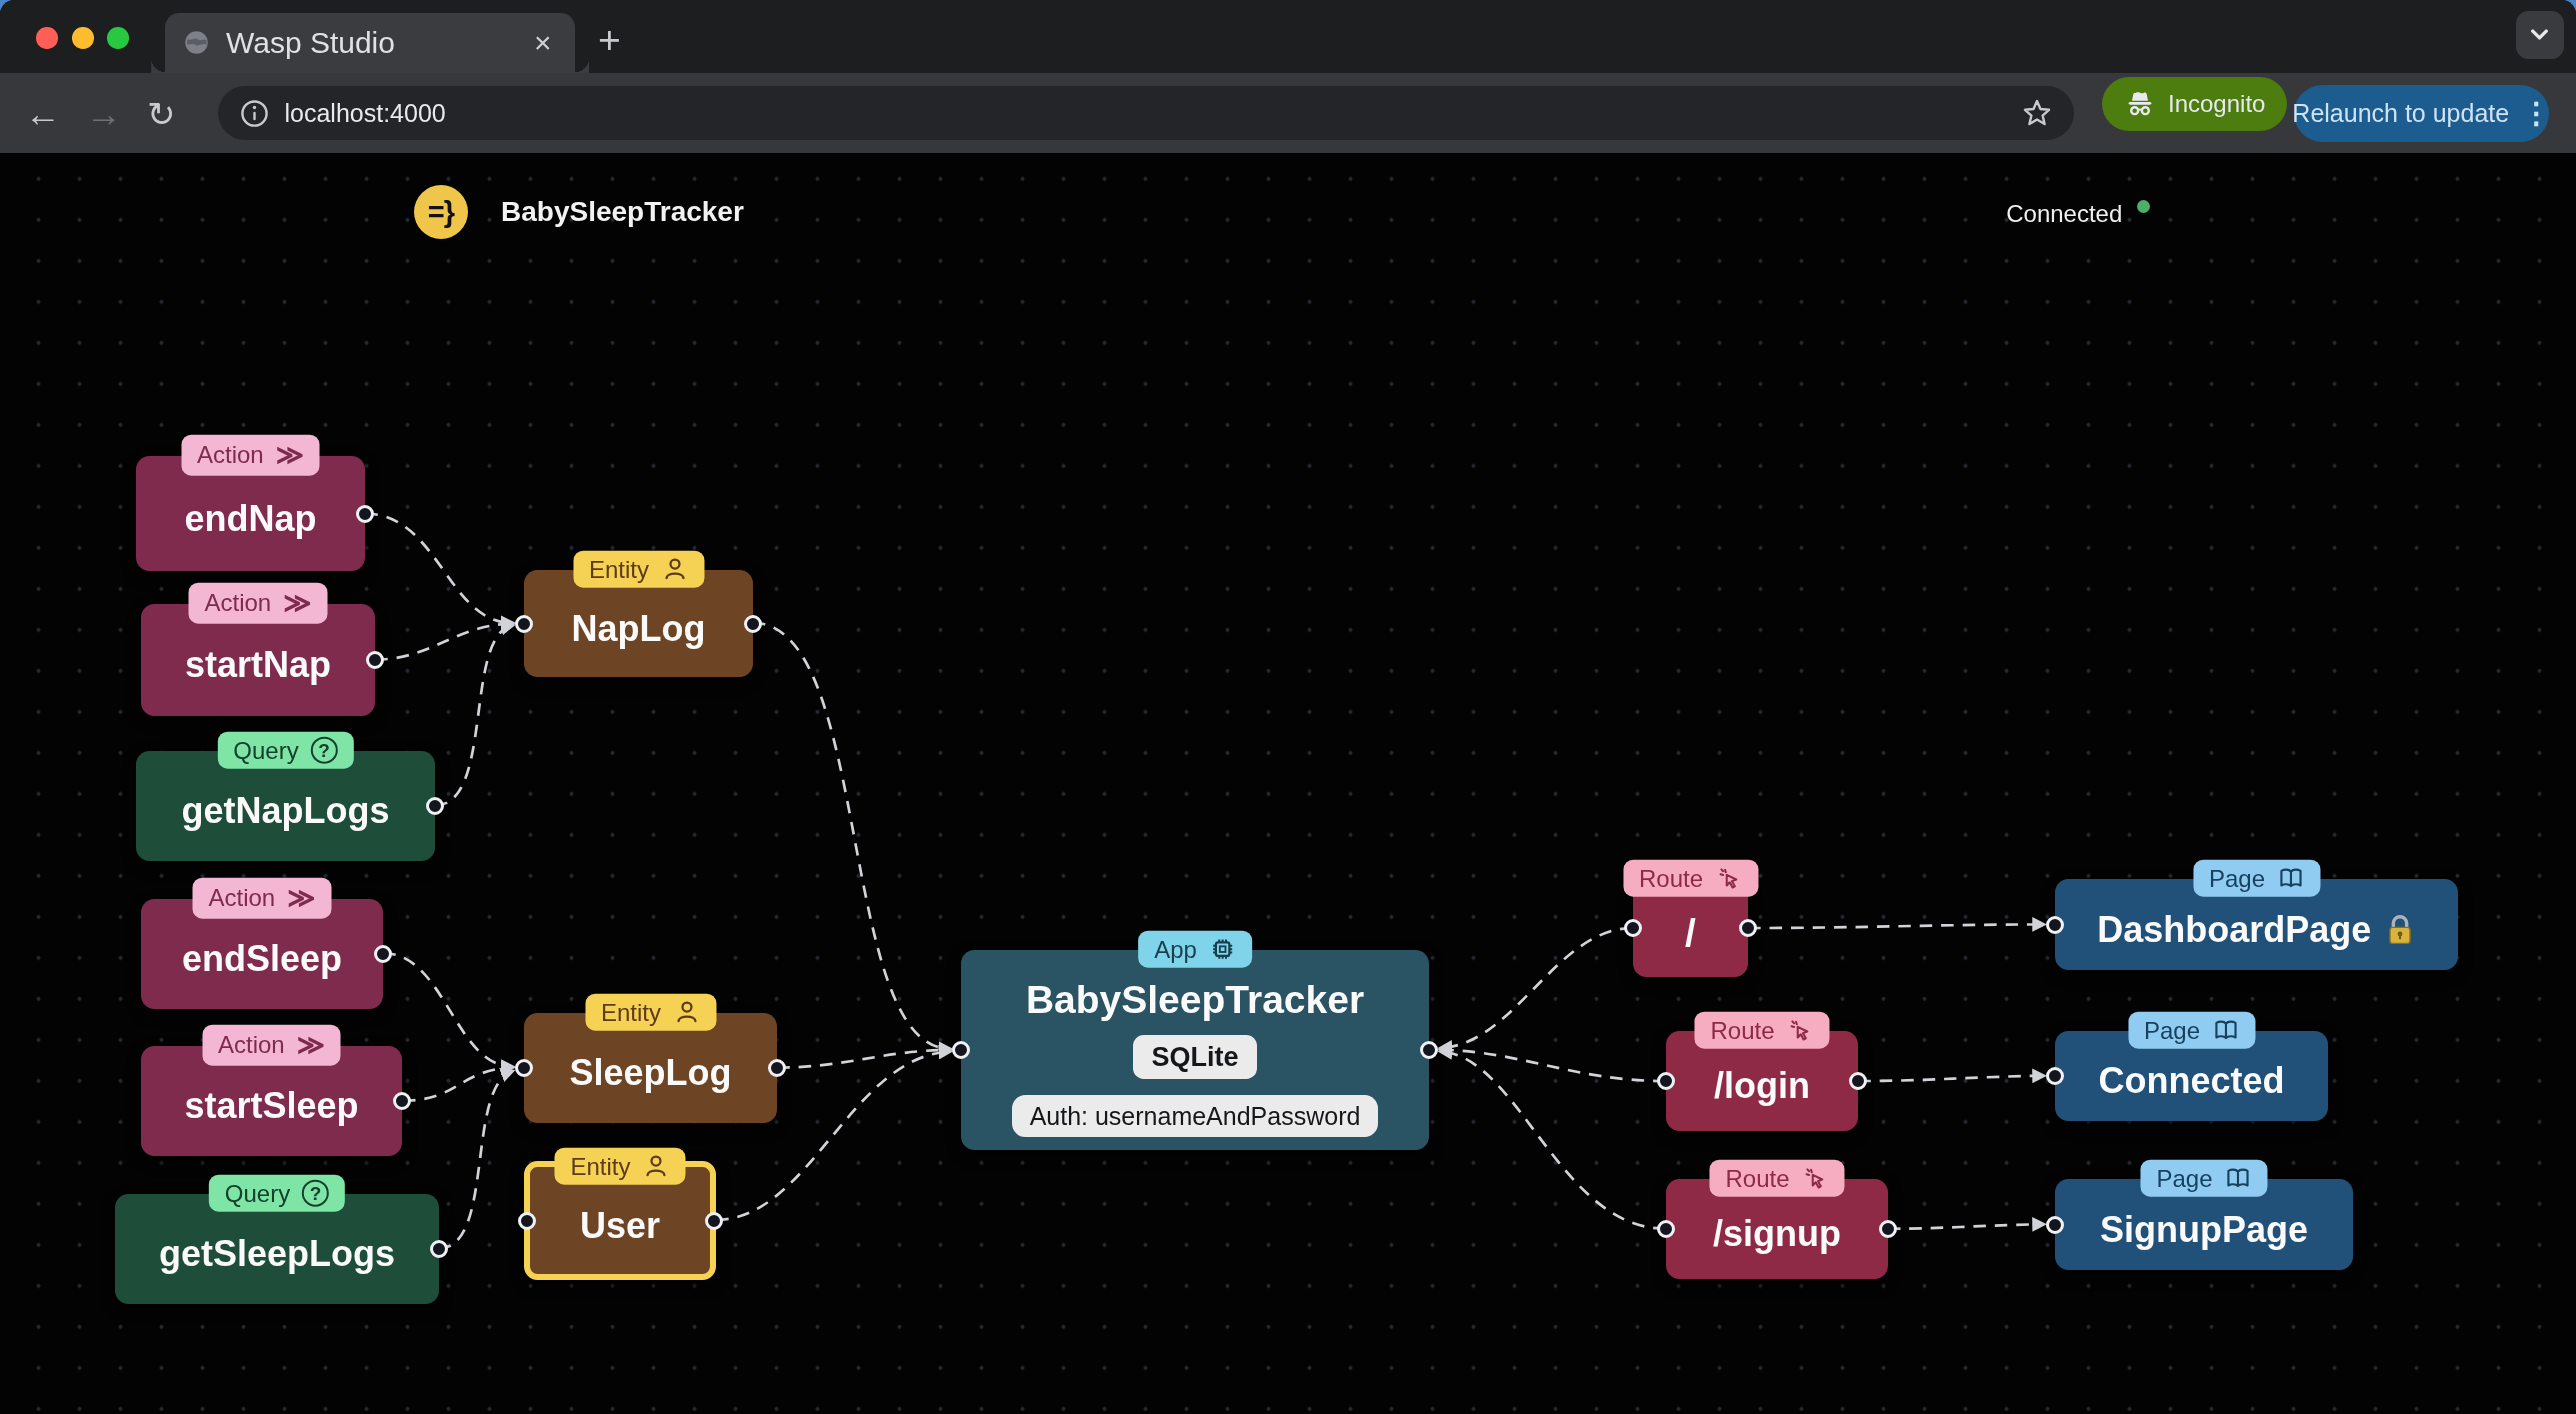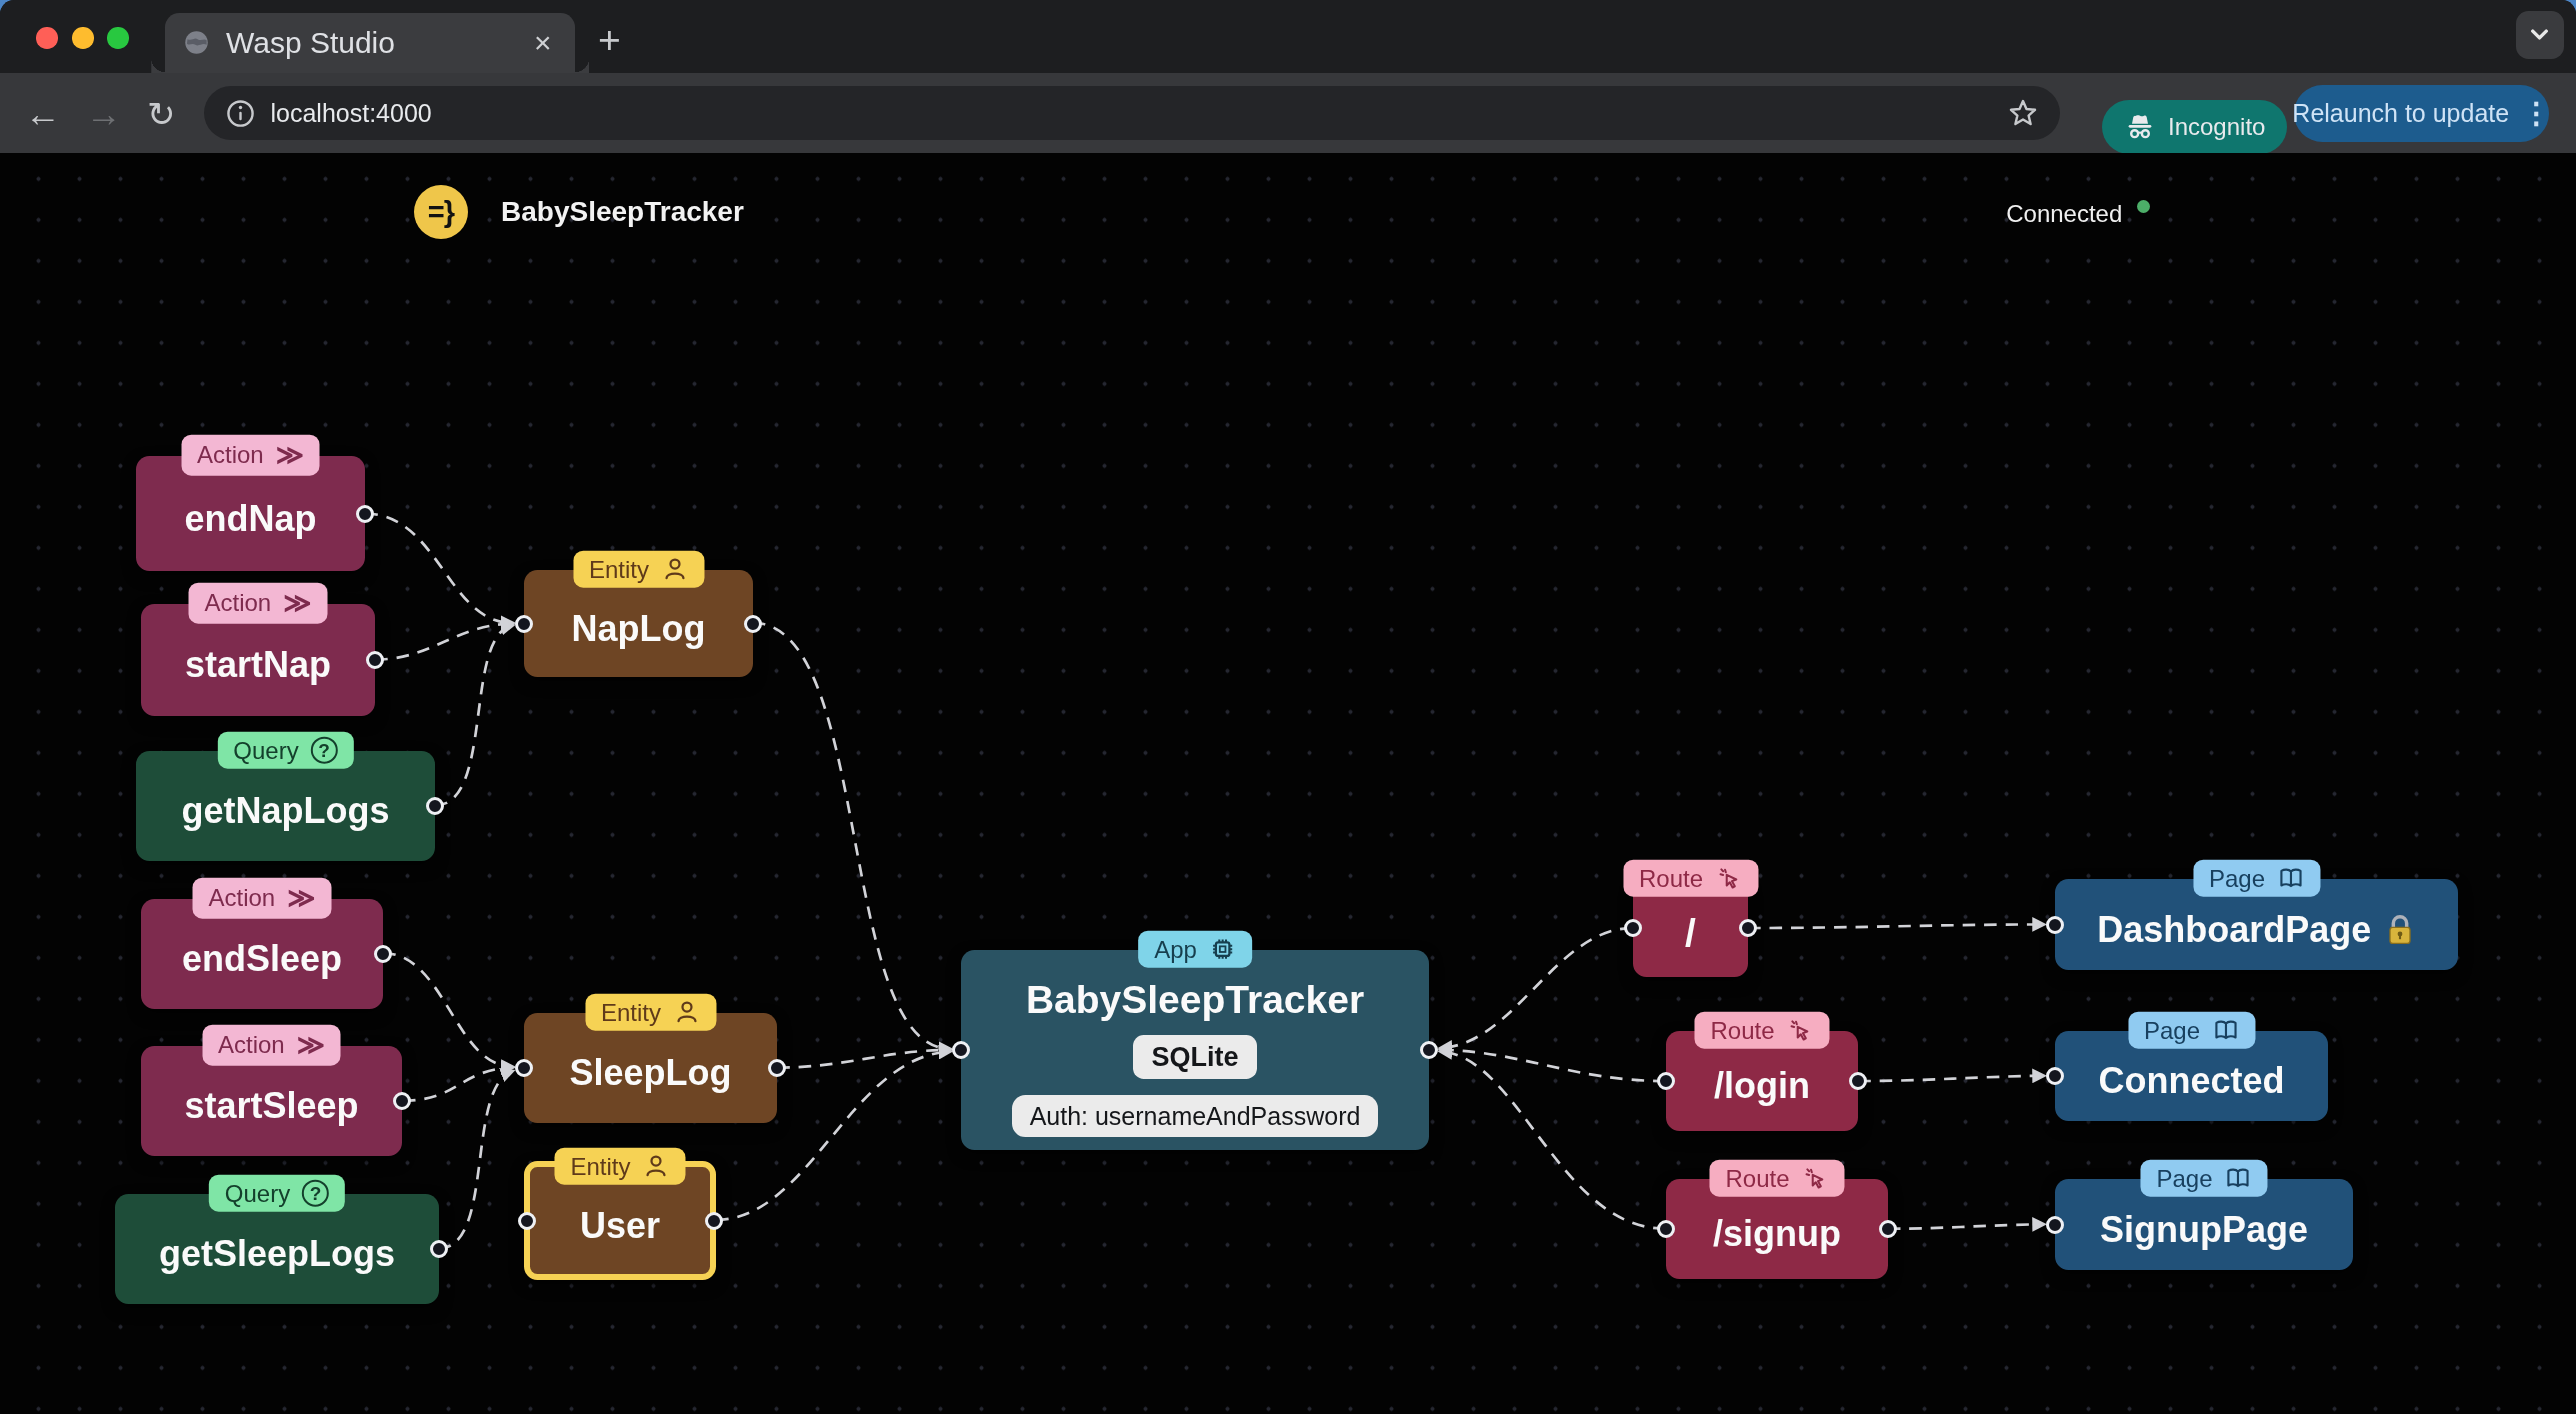--- a/index.html
+++ b/index.html
@@ -20,25 +20,25 @@
   #tab-title{color:#dfe1e5;font-size:30px;flex:1;white-space:nowrap;overflow:hidden;}
   #tab-close{color:#cfd1d4;font-size:30px;line-height:30px;padding:0 5.4px;cursor:default;}
   #newtab-btn{position:absolute;left:598px;top:19.7px;color:#c7c9cc;font-size:39px;line-height:39px;font-weight:300;}
   #tab-search-btn{position:absolute;right:12.5px;top:10.7px;width:48px;height:48px;background:#3a3b3e;border-radius:12.5px;display:flex;align-items:center;justify-content:center;}
 
   
   #toolbar{position:absolute;left:0;top:73px;width:100%;height:81px;background:#37383b;display:flex;align-items:center;}
   .nav-ico{font-size:36px;color:#c7c9cc;margin-left:25px;}
   .nav-ico.disabled{color:#6e7073;}
   #reload-icon{font-size:34px;}
-  #url-pill{position:absolute;left:204px;top:13.4px;width:1856px;height:54px;background:#242528;border-radius:27px;display:flex;align-items:center;padding:0 21.5px;}
+  #url-pill{position:absolute;left:218px;top:13.4px;width:1856px;height:54px;background:#242528;border-radius:27px;display:flex;align-items:center;padding:0 21.5px;}
   #info-icon{width:29px;height:29px;flex:0 0 auto;margin-right:16px;}
   #url-text{color:#e8eaed;font-size:25px;flex:1;}
   #star-icon{width:32px;height:32px;flex:0 0 auto;}
-  #incognito-chip{position:absolute;left:2102px;top:27px;height:54px;background:#0f766e;border-radius:27px;display:flex;align-items:center;padding:0 21.5px;gap:12.5px;}
+  #incognito-chip{position:absolute;left:2102px;top:4px;height:54px;background:#4d7c0f;border-radius:27px;display:flex;align-items:center;padding:0 21.5px;gap:12.5px;}
   #incognito-label{color:#e8eaed;font-size:24px;}
   #relaunch-btn{position:absolute;left:2294px;top:11.6px;width:255px;height:57px;background:#1d5c8e;border-radius:29px;display:flex;align-items:center;justify-content:center;gap:12.5px;}
   #relaunch-label{color:#cfe3f6;font-size:25px;white-space:nowrap;}
   #menu-dots{color:#cfe3f6;font-size:29px;font-weight:700;letter-spacing:0;}
 
   
   #page{position:absolute;left:0;top:153px;width:2576px;height:1261px;background:#030303;
     background-image:radial-gradient(circle,#252731 1.8px,transparent 2.3px);
     background-size:41px 41px;background-position:18px 5.4px;}
   #page-header{position:absolute;left:0;top:0;width:100%;height:107px;}

